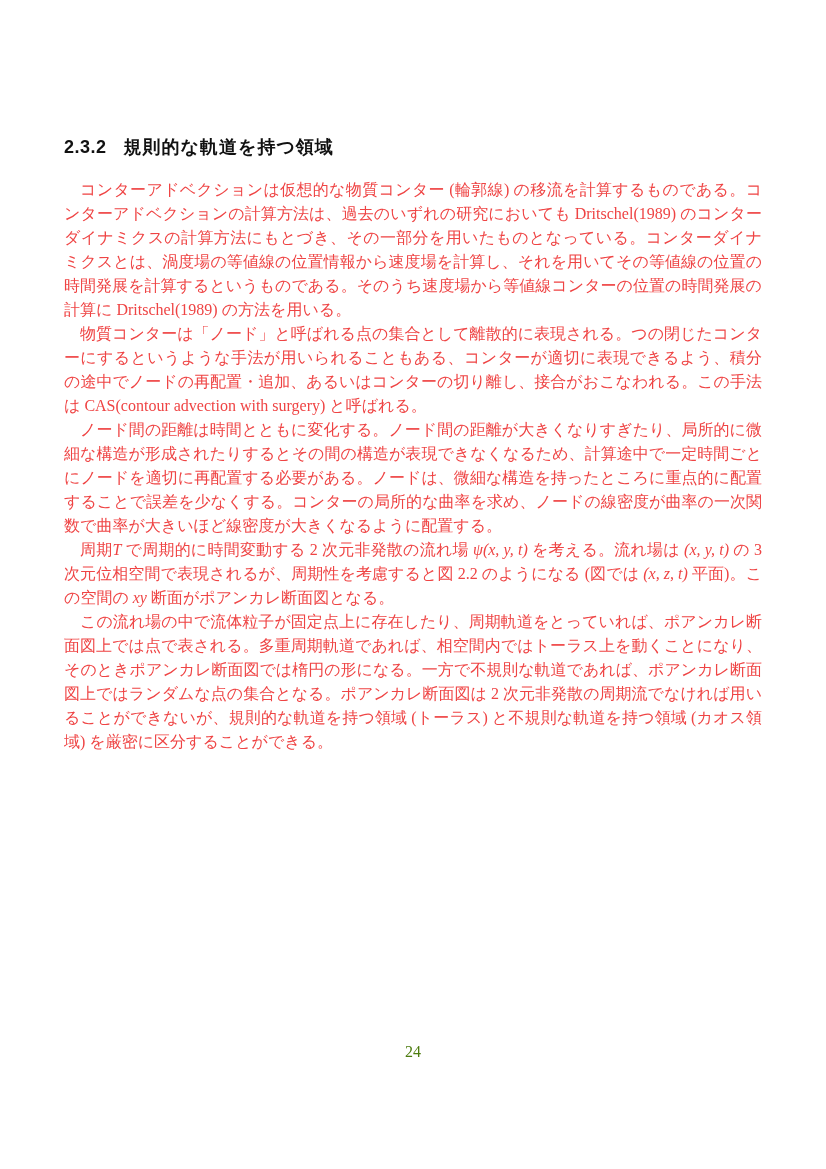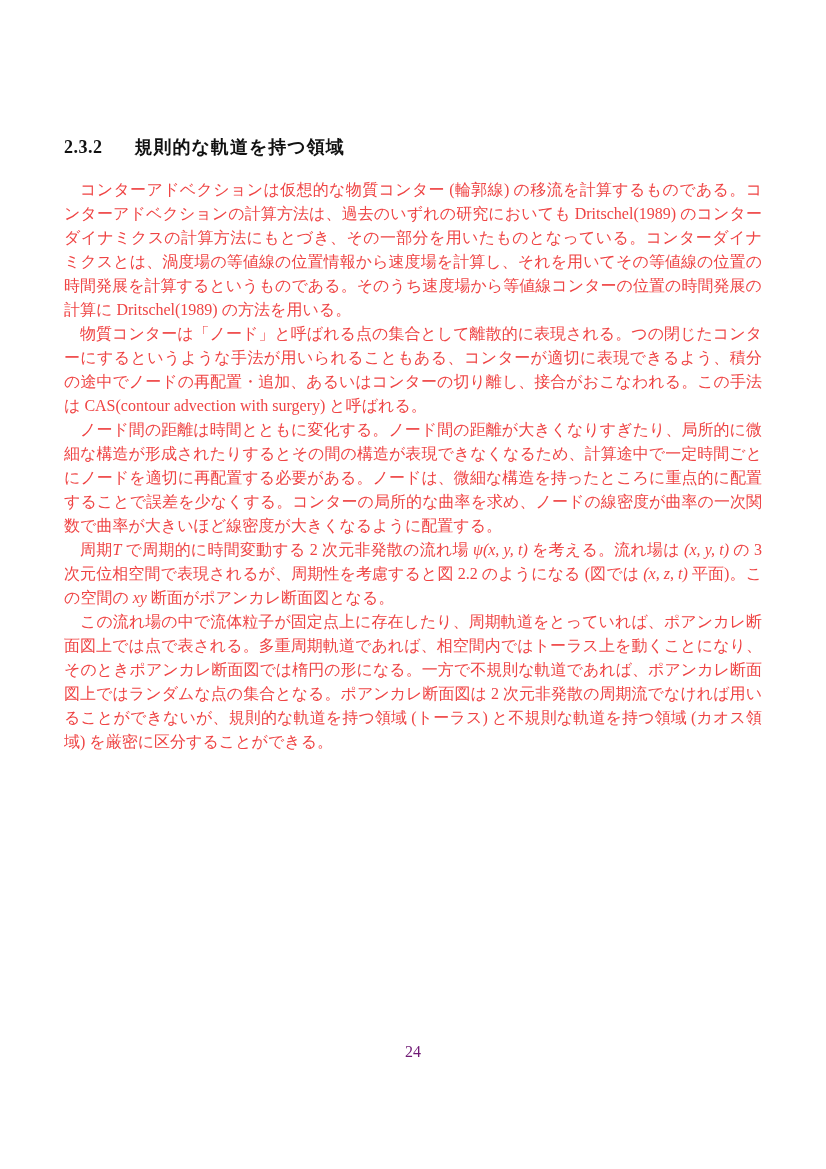--- a/index.html
+++ b/index.html
@@ -22,23 +22,22 @@
   }
   .section-heading {
     font-family: "Liberation Sans", "DejaVu Sans", sans-serif;
     font-weight: bold;
     font-size: 18px;
     line-height: 22px;
     color: #111111;
     margin: 0 0 20px 0;
   }
   .section-heading .sec-num {
-    margin-right: 32px;
+    margin-right: 17px;
     letter-spacing: 0.5px;
-    font-family: Liberation Serif, serif;
   }
   .section-heading .sec-title {
     letter-spacing: 1px;
   }
   .section-block + .section-block .section-heading {
     margin-top: 31px;
     margin-bottom: 17px;
   }
   .body-par {
     font-family: "Liberation Serif", "DejaVu Serif", serif;
@@ -54,21 +53,21 @@
     font-family: "Liberation Serif", "DejaVu Serif", serif;
   }
   .page-number {
     position: absolute;
     top: 1043px;
     left: 0;
     width: 826px;
     text-align: center;
     font-family: "Liberation Serif", "DejaVu Serif", serif;
     font-size: 16px;
-    color: #701a75;
+    color: #4d7c0f;
   }
 </style>
 </head>
 <body>
 
 <div class="content">
 
   <div class="section-block">
     <h2 class="section-heading">
       <span class="sec-num">2.3.2</span><span class="sec-title">規則的な軌道を持つ領域</span>

